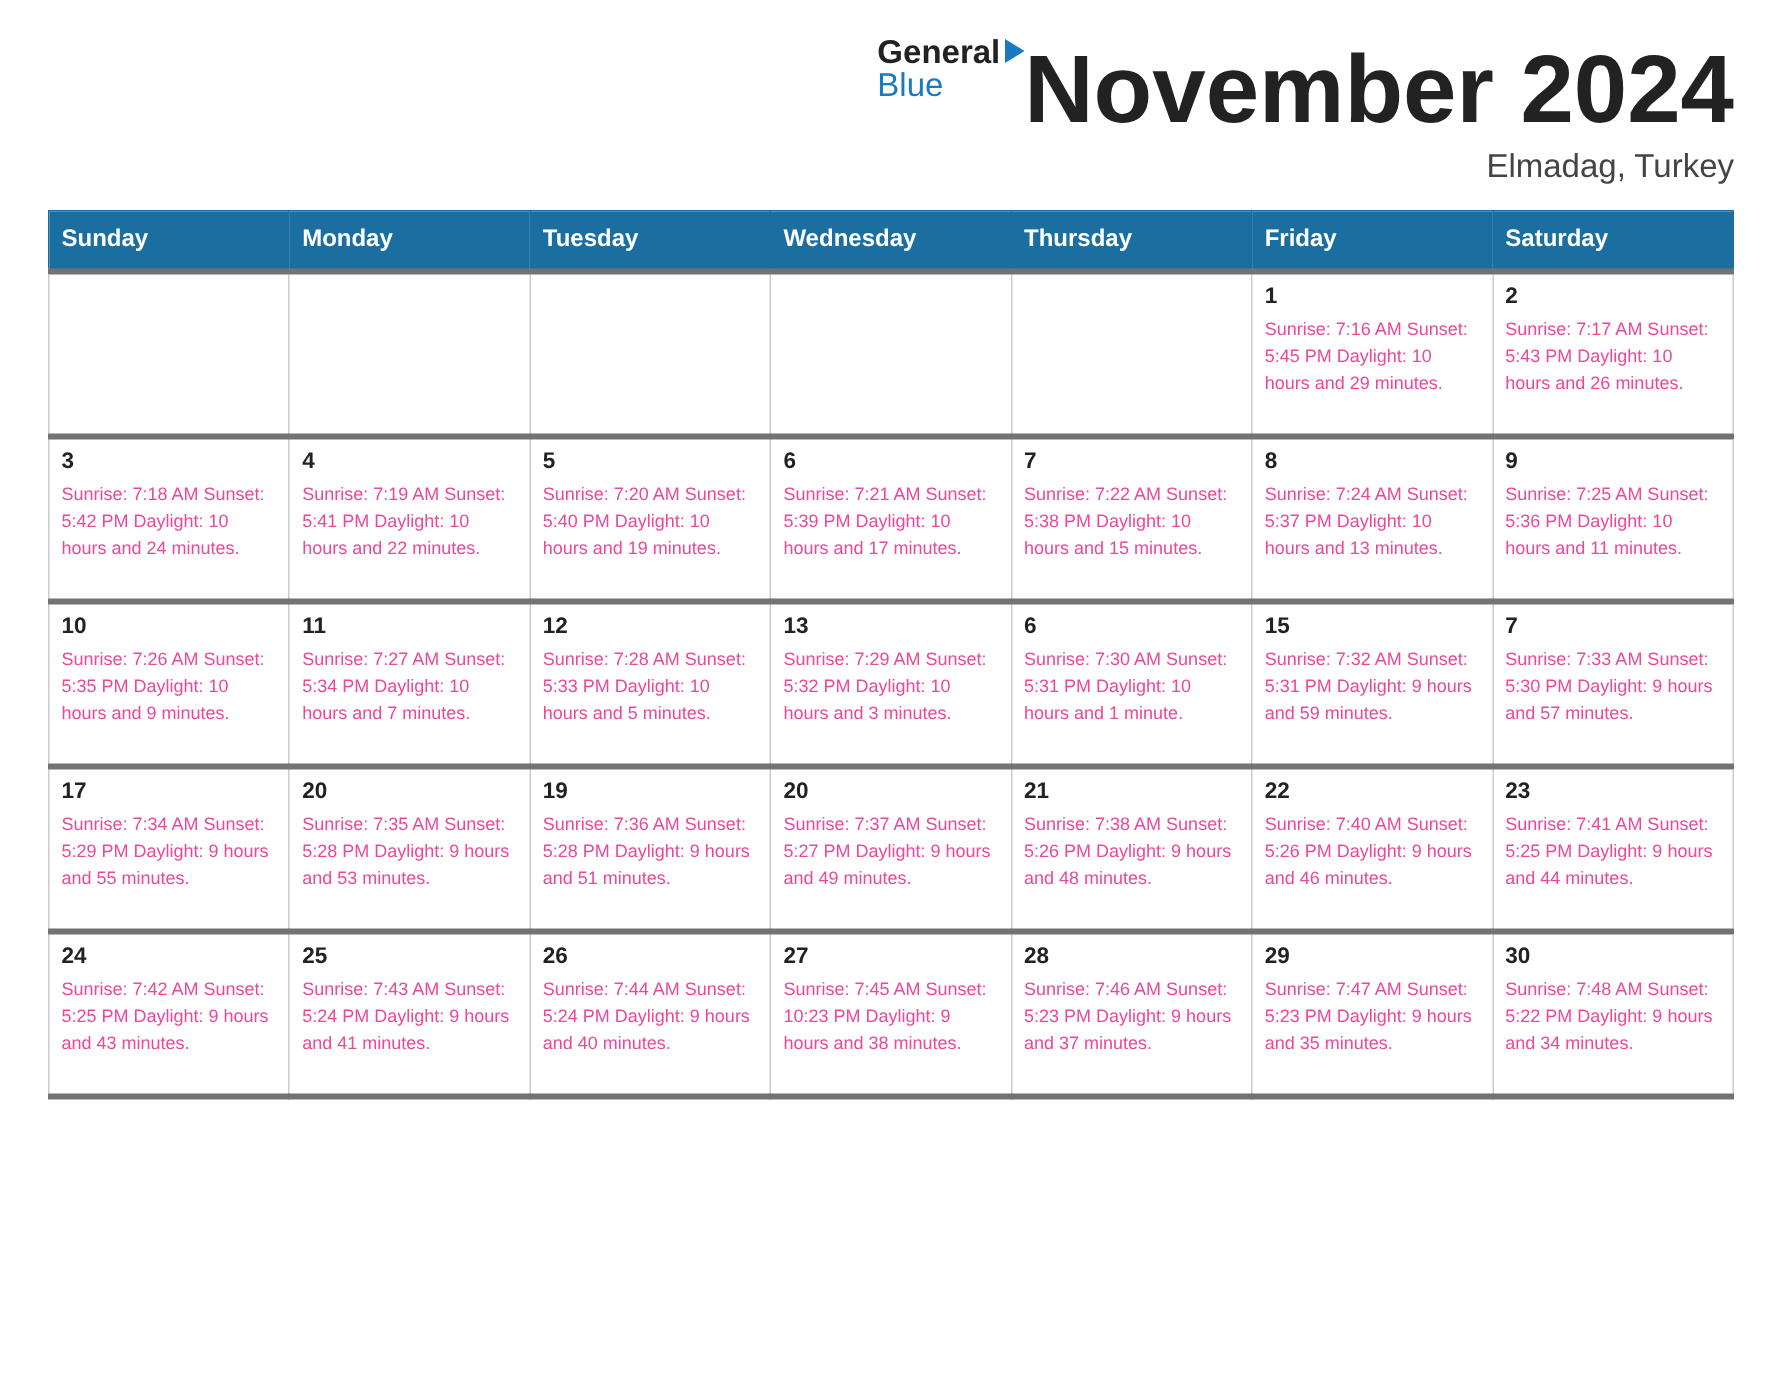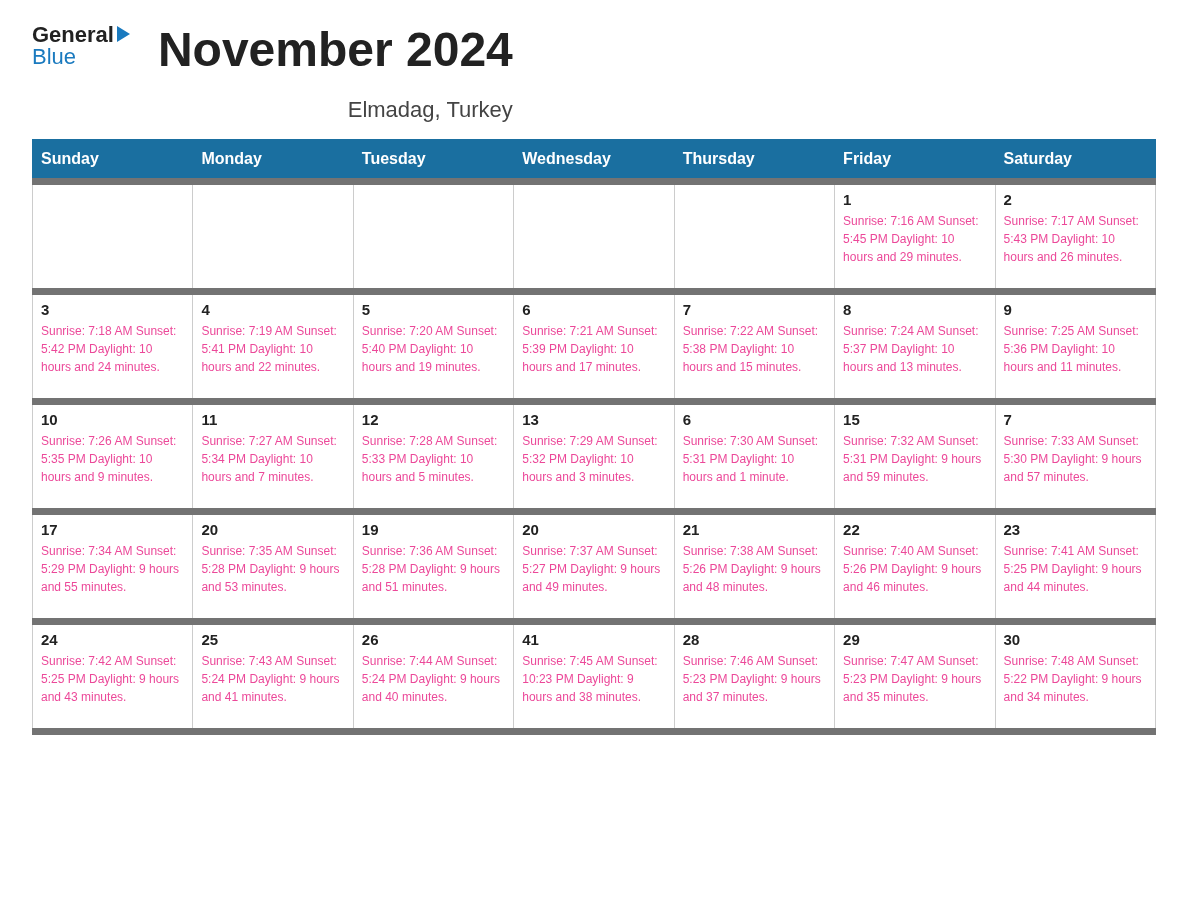--- a/index.html
+++ b/index.html
@@ -6,24 +6,23 @@
     body {
       font-family: Arial, sans-serif;
       background: #fff;
       color: #222;
       padding: 24px 32px;
       width: 1188px;
       min-height: 918px;
     }
     .header-top {
       display: flex;
-      justify-content: flex-start;
+      justify-content: flex-end;
       align-items: flex-start;
       margin-bottom: 16px;
-      gap: 28px;
     }
     .logo-area {
       display: flex;
       flex-direction: column;
       align-items: flex-start;
     }
     .logo-text {
       font-size: 22px;
       font-weight: bold;
       color: #222;
@@ -32,29 +31,29 @@
     .logo-blue-text {
       color: #1a7abf;
       font-size: 22px;
       font-weight: normal;
       margin-top: -2px;
     }
     .title-area {
       text-align: right;
     }
     .main-title {
-      font-size: 48px;
+      font-size: 64px;
       font-weight: bold;
       color: #222;
       line-height: 1.1;
     }
     .subtitle {
       font-size: 22px;
       color: #444;
-      margin-top: 20px;
+      margin-top: 4px;
     }
     .calendar-table {
       width: 100%;
       border-collapse: collapse;
       margin-top: 8px;
     }
     .calendar-table th {
       background-color: #1a6fa0;
       color: #fff;
       font-size: 16px;
@@ -65,21 +64,21 @@
     }
     .calendar-table td {
       border: 1px solid #ccc;
       vertical-align: top;
       padding: 6px 8px;
       width: 14.28%;
       min-height: 110px;
       height: 110px;
     }
     .calendar-table tr {
-      border-bottom: 7px solid #737373;
+      border-bottom: 4px solid #737373;
       border-radius: 13px;
     }
     .day-number {
       font-size: 15px;
       font-weight: bold;
       color: #222;
       display: block;
       margin-bottom: 4px;
     }
     .day-info {
@@ -299,21 +298,21 @@
 Sunset: 5:24 PM
 Daylight: 9 hours and 41 minutes.</div>
         </td>
         <td>
           <span class="day-number">26</span>
           <div class="day-info">Sunrise: 7:44 AM
 Sunset: 5:24 PM
 Daylight: 9 hours and 40 minutes.</div>
         </td>
         <td>
-          <span class="day-number">41</span>
+          <span class="day-number">27</span>
           <div class="day-info">Sunrise: 7:45 AM
 Sunset: 10:23 PM
 Daylight: 9 hours and 38 minutes.</div>
         </td>
         <td>
           <span class="day-number">28</span>
           <div class="day-info">Sunrise: 7:46 AM
 Sunset: 5:23 PM
 Daylight: 9 hours and 37 minutes.</div>
         </td>

